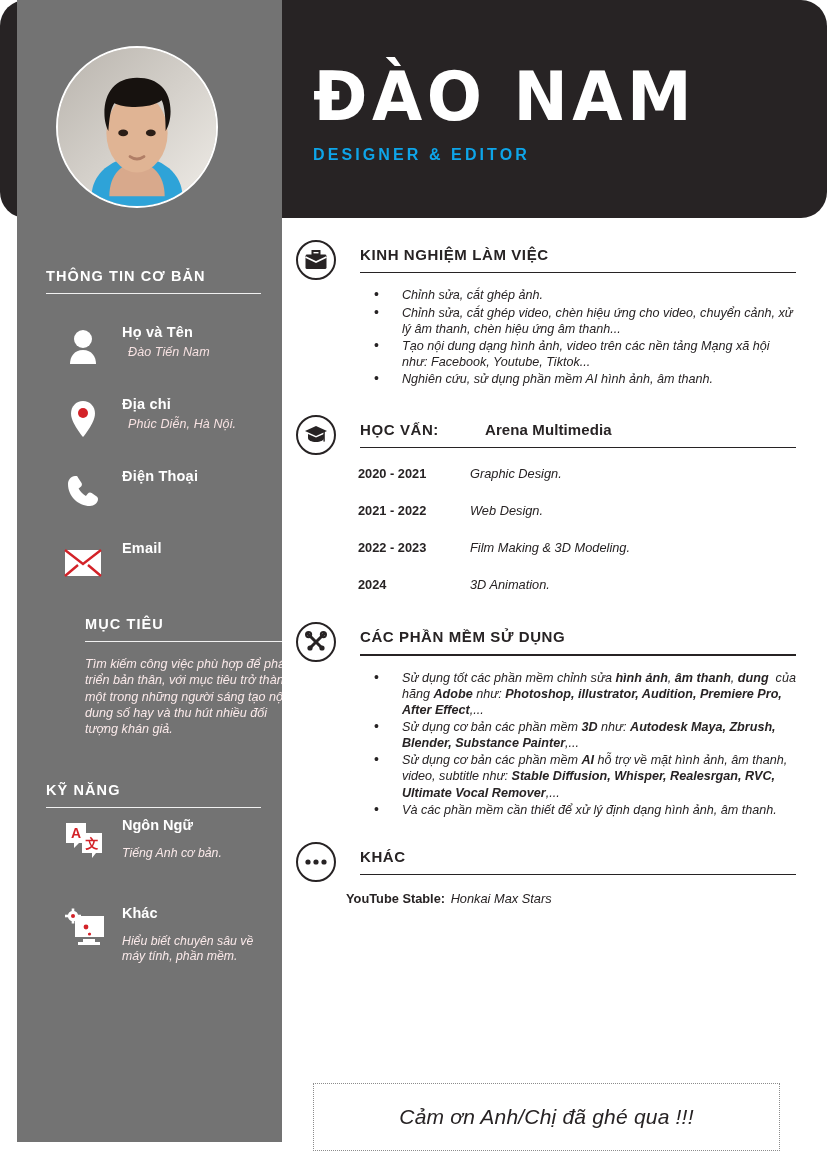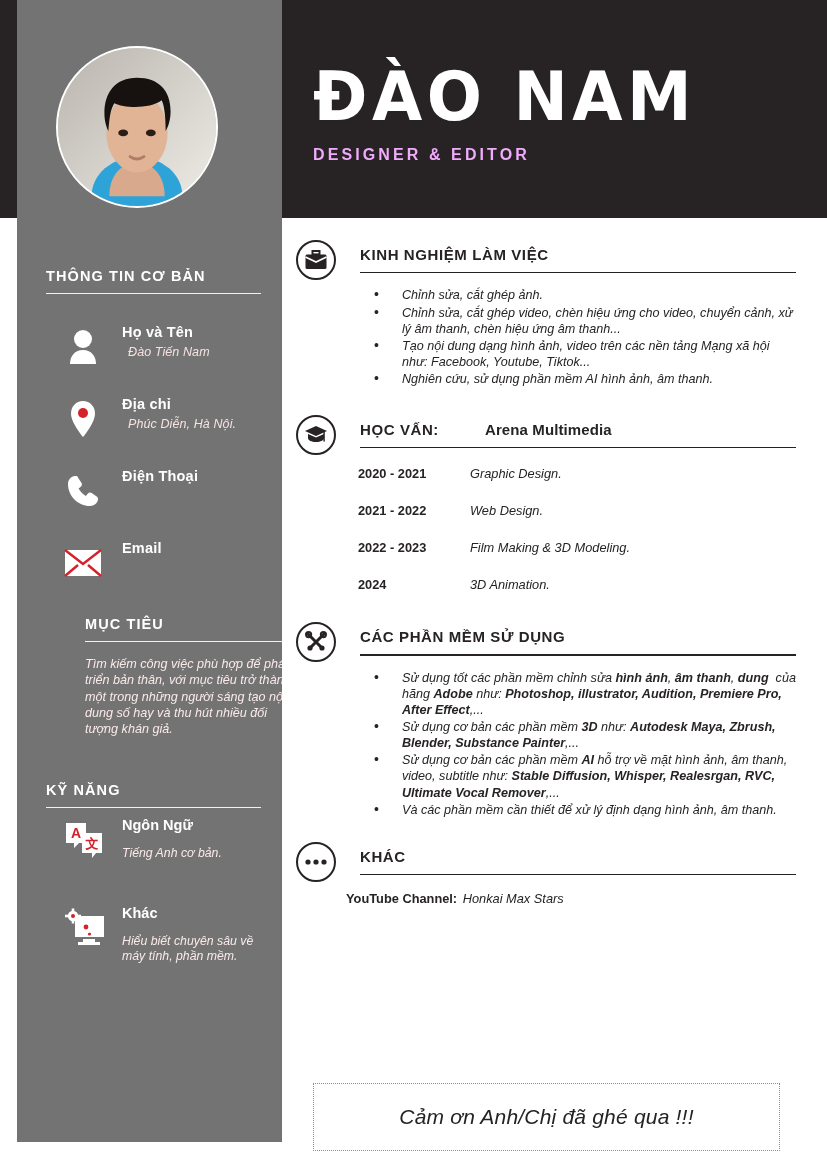--- a/index.html
+++ b/index.html
@@ -8,39 +8,40 @@
     background: #ffffff;
     font-family: "Liberation Sans", "DejaVu Sans", sans-serif;
     overflow: hidden;
   }
   .page { position: relative; width: 827px; height: 1170px; background: #ffffff; }
 
   
   .header-band {
     position: absolute; left: 0; top: 0; width: 827px; height: 218px;
     background: #272324;
+    border-radius: 26px;
   }
   .header-text { position: absolute; left: 313px; top: 62px; }
   .name {
     font-family: "DejaVu Sans", sans-serif;
     font-weight: 700;
     font-size: 58px;
     letter-spacing: 4px;
     color: #ffffff;
     line-height: 1.0;
     transform: scaleX(1.12) scaleY(1.18);
     transform-origin: left top;
     white-space: nowrap;
   }
   .role {
     margin-top: 26px;
     font-size: 16px;
     font-weight: 700;
     letter-spacing: 3.1px;
-    color: #f0abfc;
+    color: #0ea5e9;
   }
 
   
   .sidebar {
     position: absolute; left: 17px; top: 0; width: 265px; height: 1142px;
     background: #737373;
     color: #ffffff;
     overflow: hidden;
   }
   .avatar {
@@ -388,21 +389,21 @@
           <circle cx="4" cy="4" r="2.6" fill="#272324"></circle>
           <circle cx="12" cy="4" r="2.6" fill="#272324"></circle>
           <circle cx="20" cy="4" r="2.6" fill="#272324"></circle>
         </svg>
       </span>
       <div class="blk-head">
         <div class="blk-title">KHÁC</div>
         <div class="blk-rule"></div>
       </div>
       <div class="other-row">
-        <span class="other-key">YouTube Channel:</span>
+        <span class="other-key">YouTube Stable:</span>
         <span class="other-val">Honkai Max Stars</span>
       </div>
     </div>
   </div>
 
   <div class="thanks">
     <span class="thanks-text">Cảm ơn Anh/Chị đã ghé qua !!!</span>
   </div>
 
 </div>

